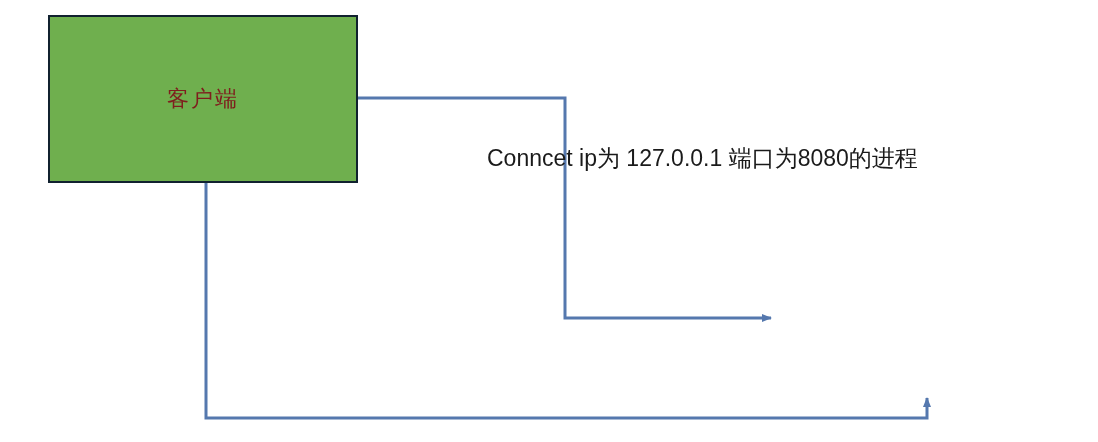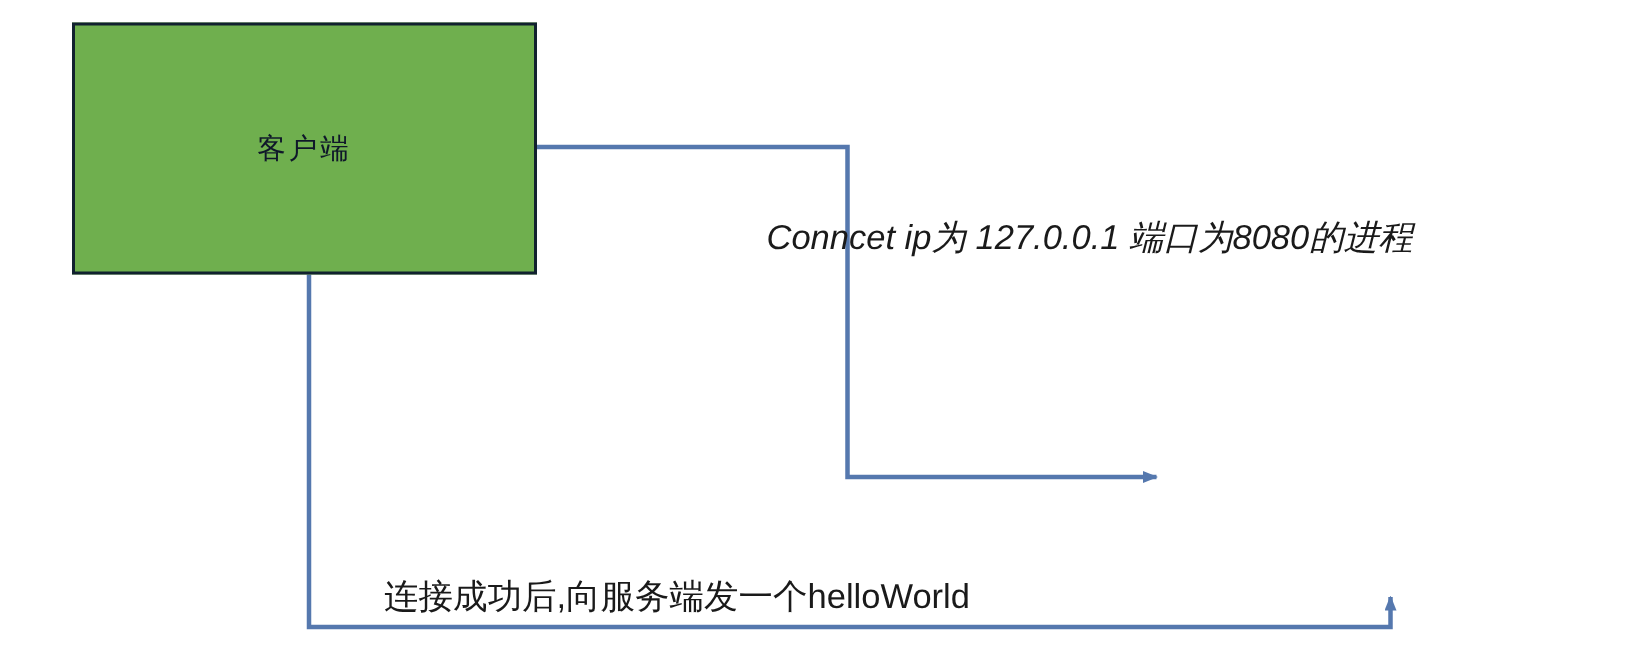--- a/index.html
+++ b/index.html
@@ -27,22 +27,22 @@
   .node-box {
     position: absolute;
     box-sizing: border-box;
     background: #6FAF4E;
     border: 2px solid #11212f;
     display: flex;
     align-items: center;
     justify-content: center;
   }
   .node-label {
-    color: #0f172a;
-    font-size: 19px;
+    color: #7f1d1d;
+    font-size: 22px;
     letter-spacing: 2px;
     line-height: 1;
     font-family: "Liberation Sans", "DejaVu Sans", sans-serif;
   }
   #node-client {
     left: 48px;
     top: 15px;
     width: 310px;
     height: 168px;
   }
@@ -54,23 +54,22 @@
   }
   .edge-label {
     position: absolute;
     color: #1a1a1a;
     font-size: 23px;
     line-height: 1;
     white-space: nowrap;
     font-family: "Liberation Sans", "DejaVu Sans", sans-serif;
   }
   #label-connect {
-    left: 511px;
+    left: 487px;
     top: 147px;
-    font-style: italic;
   }
   #label-hello {
     left: 256px;
     top: 386px;
   }
 </style>
 </head>
 <body>
 
 <div id="diagram-canvas">
@@ -90,15 +89,14 @@
     <path d="M 206,183 L 206,418 L 927,418 L 927,398" fill="none" stroke="#5578AE" stroke-width="3" marker-end="url(#arrow-up)"></path>
   </svg>
 
   <div class="node-box" id="node-client">
     <span class="node-label">客户端</span>
   </div>
 
 
   <div class="edge-label" id="label-connect">Conncet ip为 127.0.0.1 端口为8080的进程</div>
 
-  <div class="edge-label" id="label-hello">连接成功后,向服务端发一个helloWorld</div>
 
 </div>
 
 </body></html>

